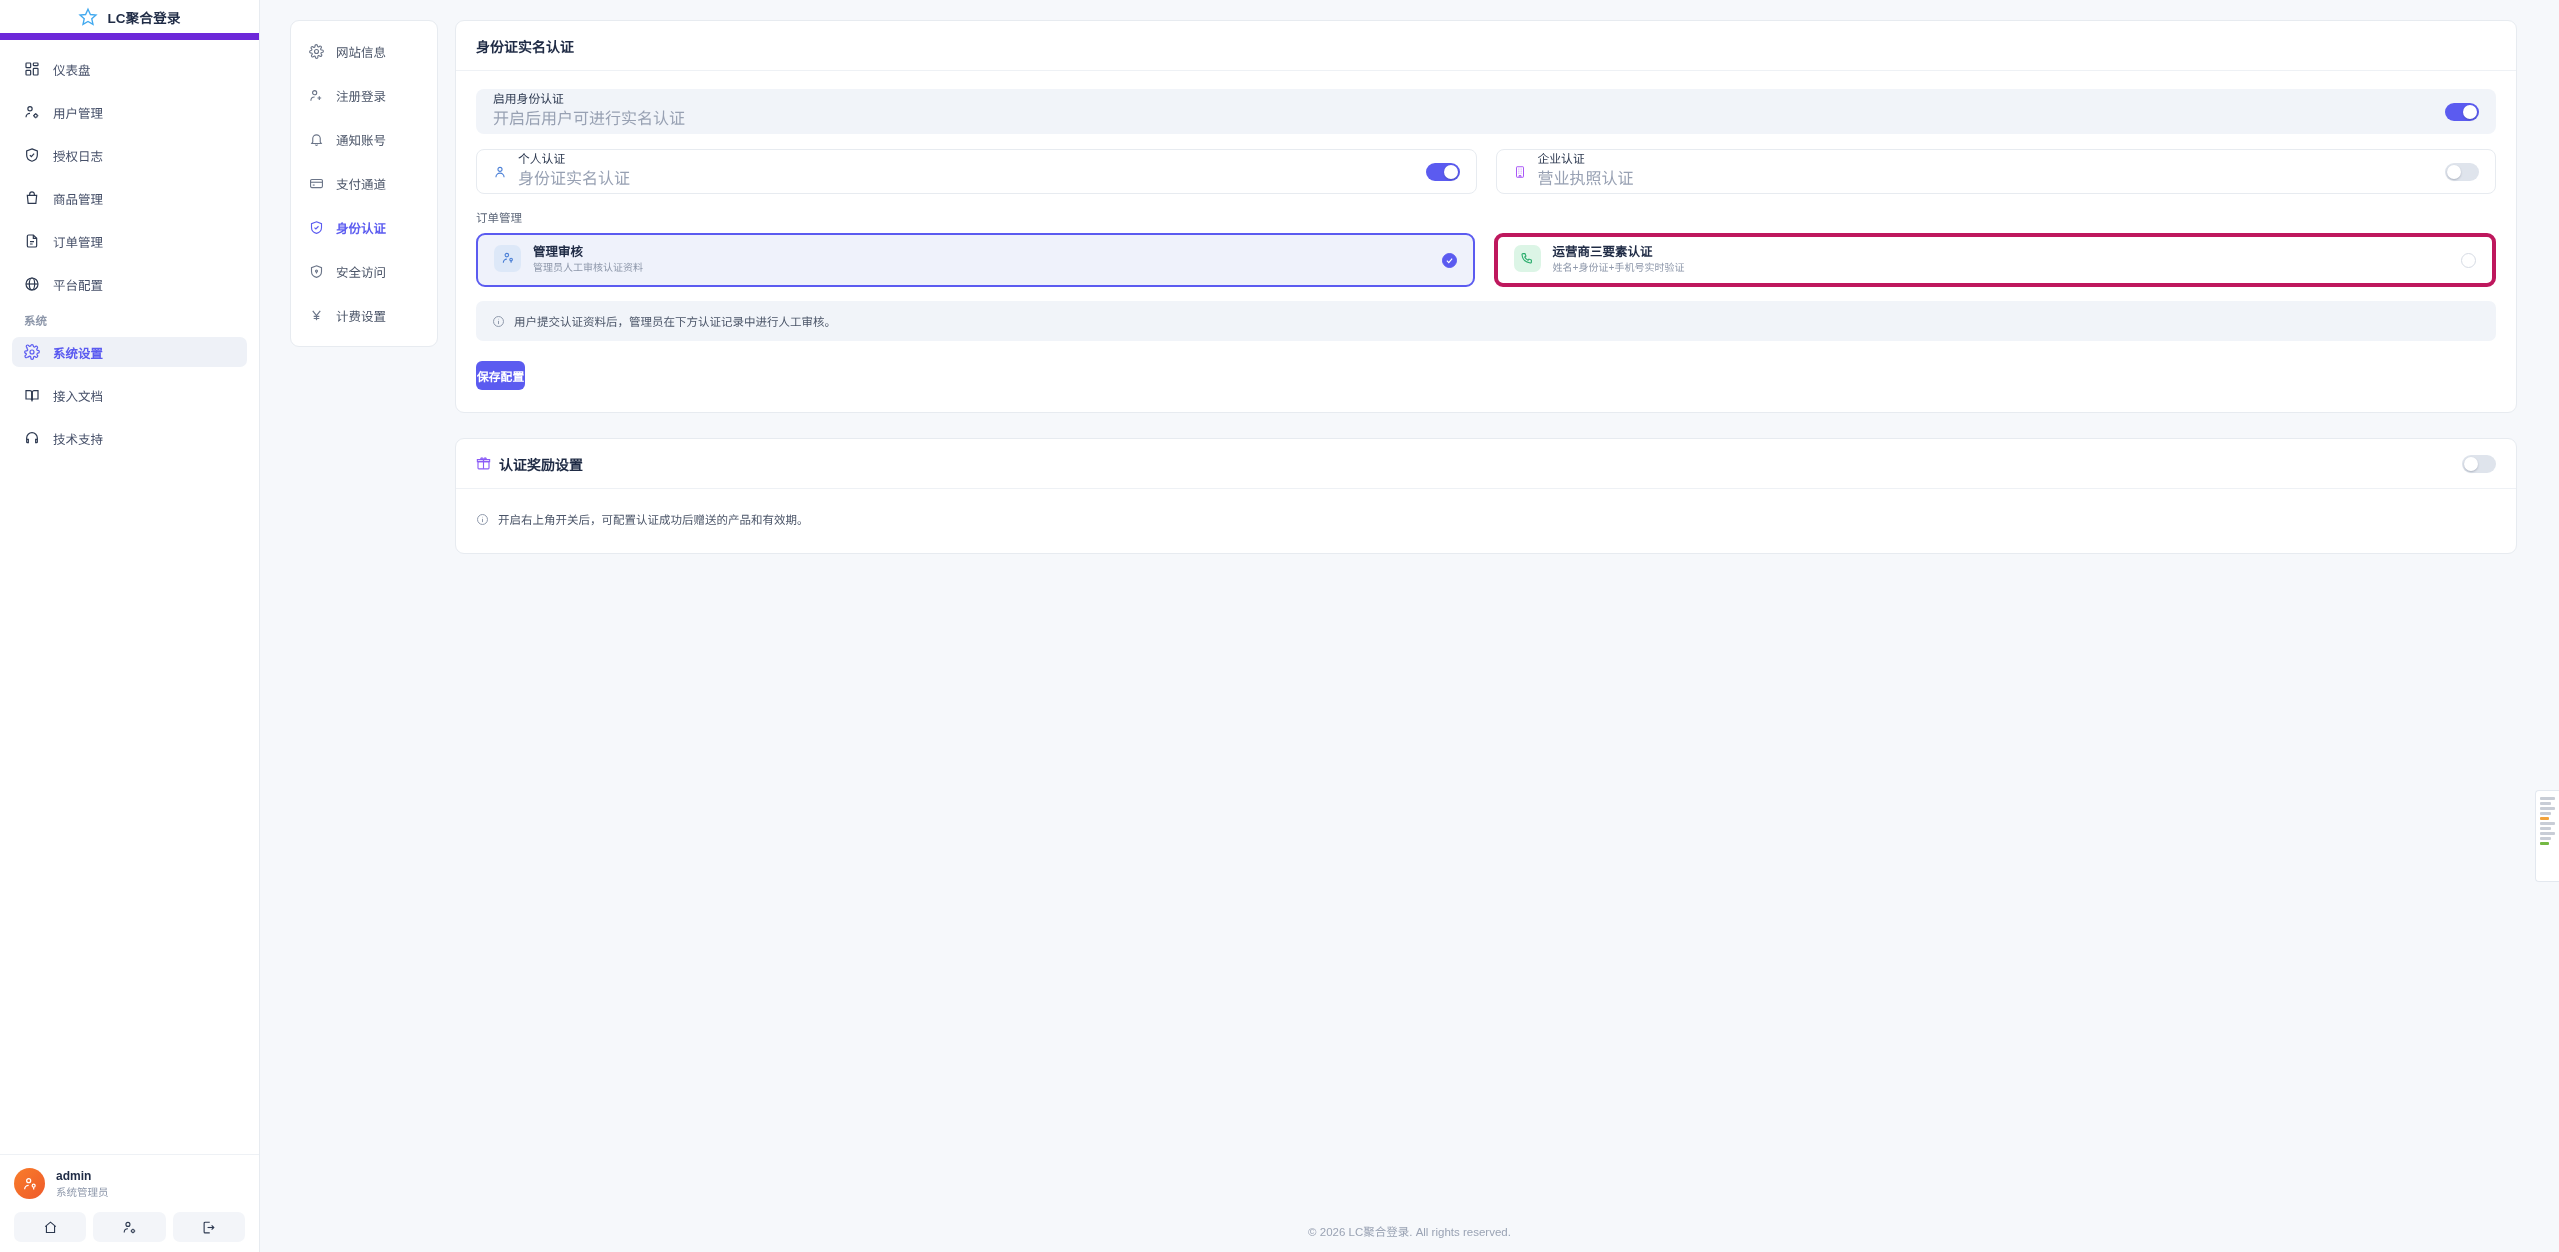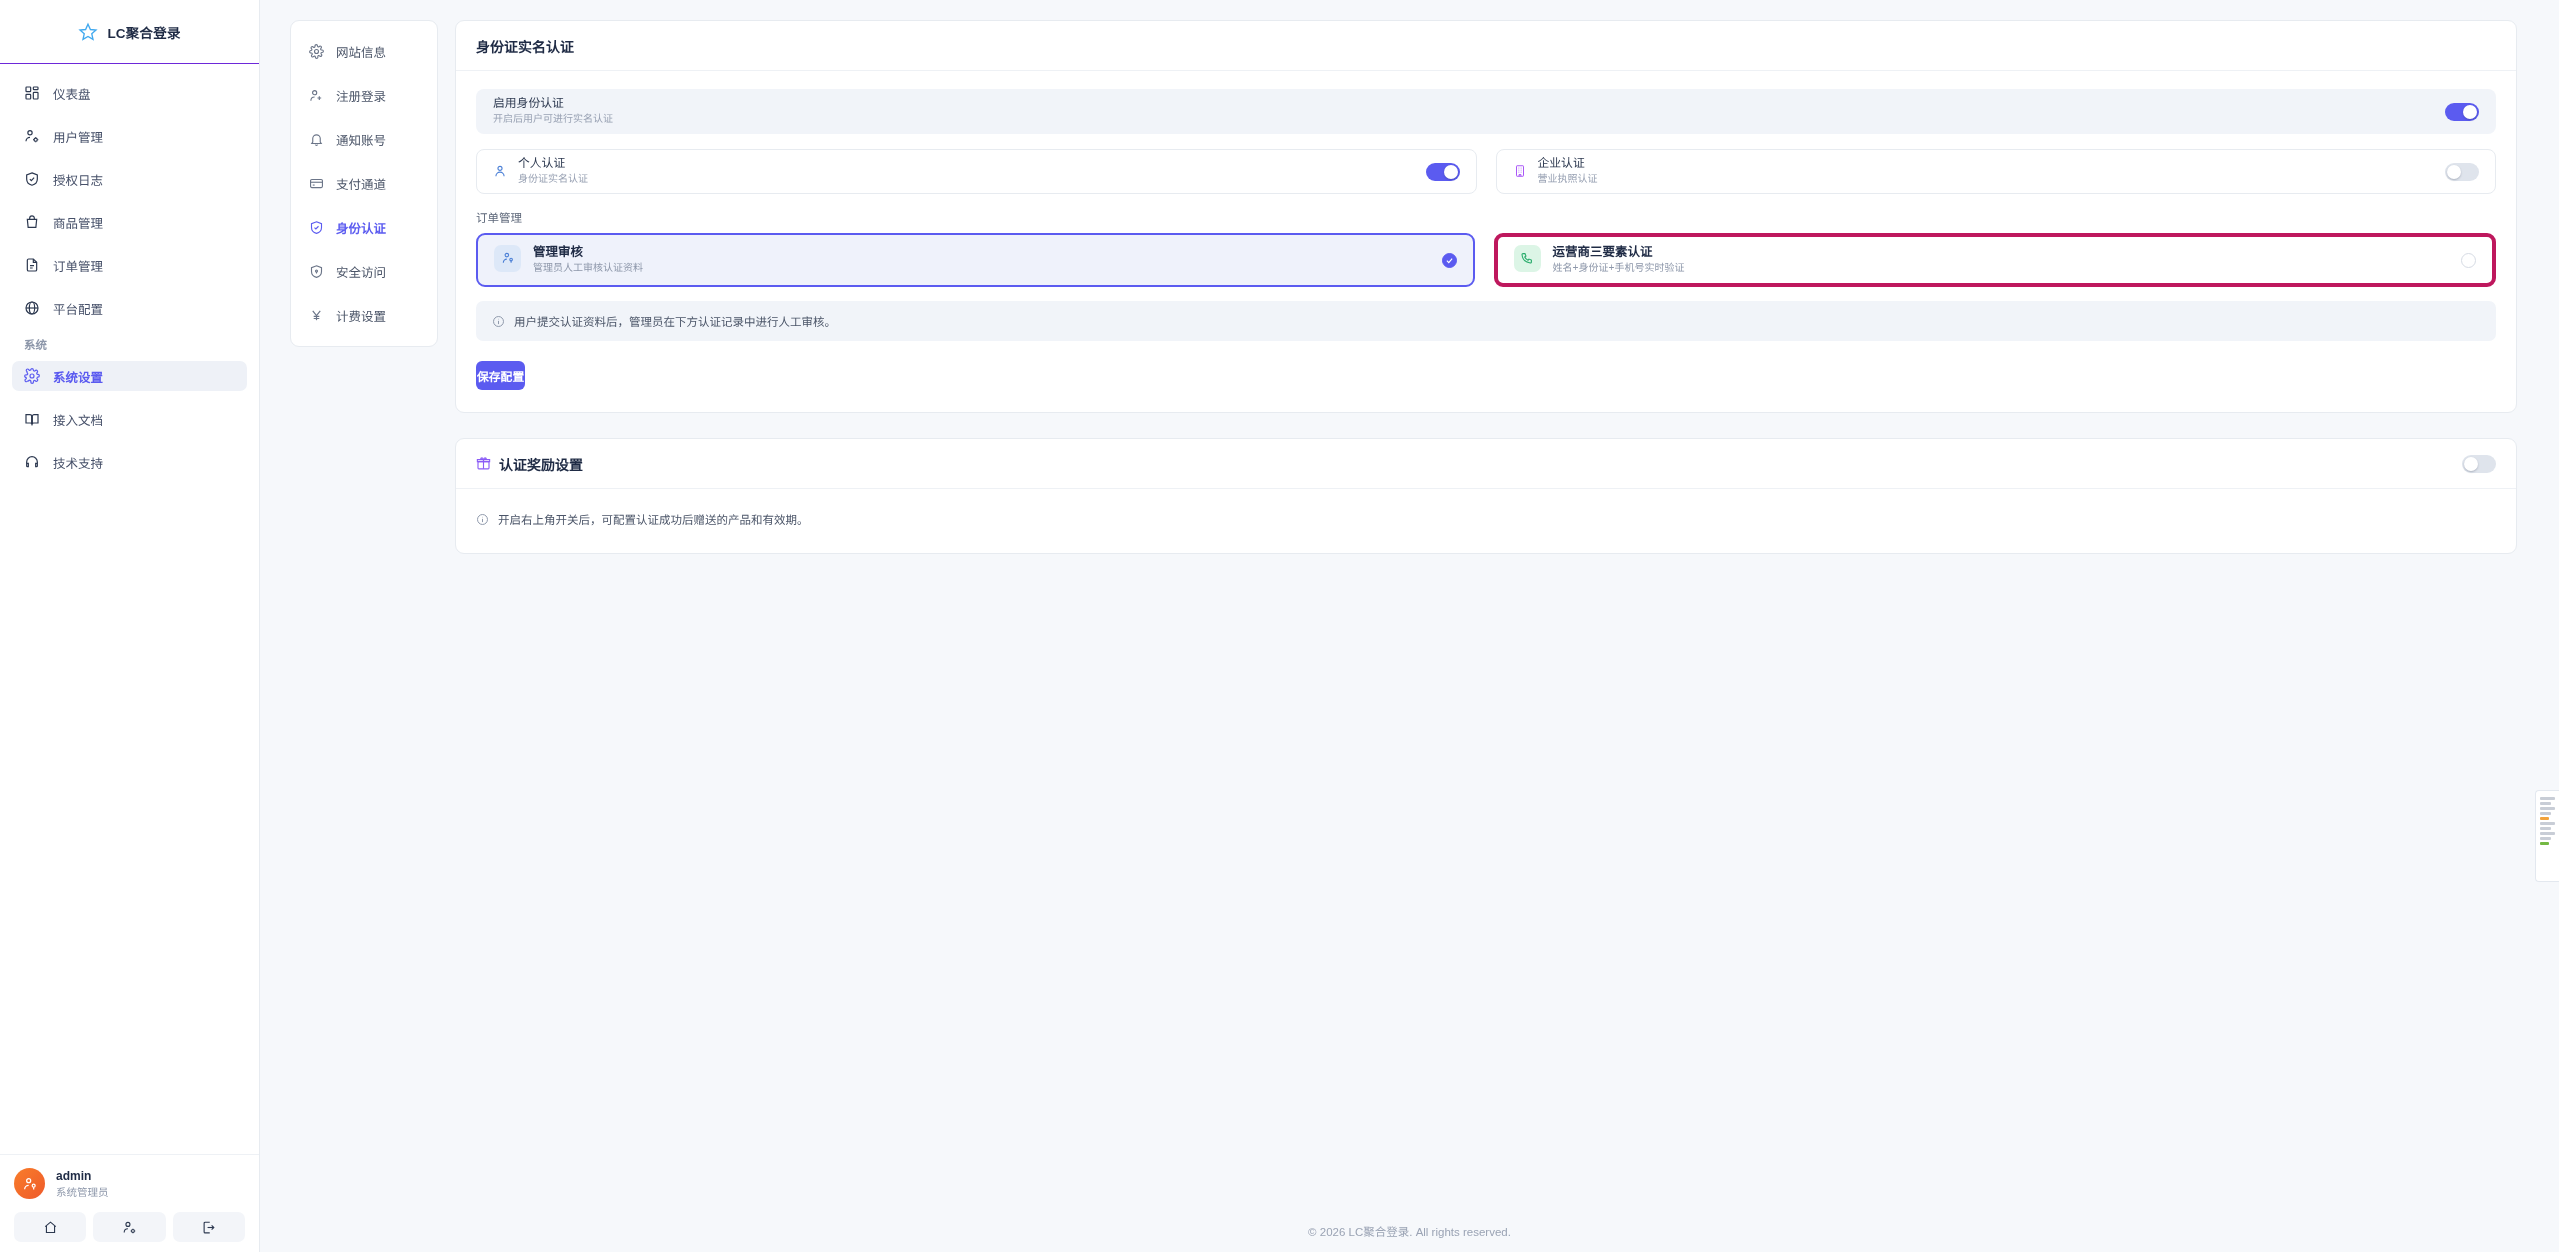--- a/index.html
+++ b/index.html
@@ -15,24 +15,24 @@
   
   #sidebar {
     width: 260px; height: 1252px;
     background: #ffffff;
     border-right: 1px solid #e7ebf0;
     display: flex; flex-direction: column;
     flex: 0 0 260px;
     position: relative;
   }
   .brand {
-    height: 64px;
+    height: 40px;
     display: flex; align-items: center; justify-content: center;
     gap: 9px;
-    border-bottom: 1px solid #6d28d9;
+    border-bottom: 7px solid #6d28d9;
   }
   .brand-logo { width: 20px; height: 20px; display:block; }
   .brand-name {
     font-size: 13.5px; font-weight: bold; color: #1f2b45; letter-spacing: .2px;
   }
 
   .nav-scroll { flex: 1 1 auto; padding: 14px 0 8px 0; overflow: hidden; }
   .nav-item {
     display: flex; align-items: center; gap: 13px;
     height: 30px; margin: 0 12px 13px 12px;
@@ -123,21 +123,21 @@
     border-radius: 8px; padding: 0 16px;
     height: 45px;
     display: flex; align-items: center; justify-content: space-between;
     background: #fff; border: 1px solid #e7ebf0;
   }
   .opt-card.tinted { background: #f1f4f9; border-color: transparent; }
   .opt-left { display: flex; align-items: center; gap: 11px; min-width:0; }
   .opt-left .ic { width: 14px; height: 14px; flex: 0 0 14px; display:block; }
   .opt-text { line-height: 1.4; }
   .opt-title { font-size: 11.8px; color: #2d3950; }
-  .opt-sub { font-size: 10px; color: #98a1b3; }
+  .opt-sub { font-size: 16px; color: #98a1b3; }
 
   .switch {
     width: 34px; height: 18px; border-radius: 10px;
     background: #dfe4ec; position: relative; flex: 0 0 34px; cursor: pointer;
   }
   .switch .knob {
     position: absolute; top: 2px; left: 2px;
     width: 14px; height: 14px; border-radius: 50%;
     background: #fff; box-shadow: 0 1px 2px rgba(20,30,60,.25);
   }

